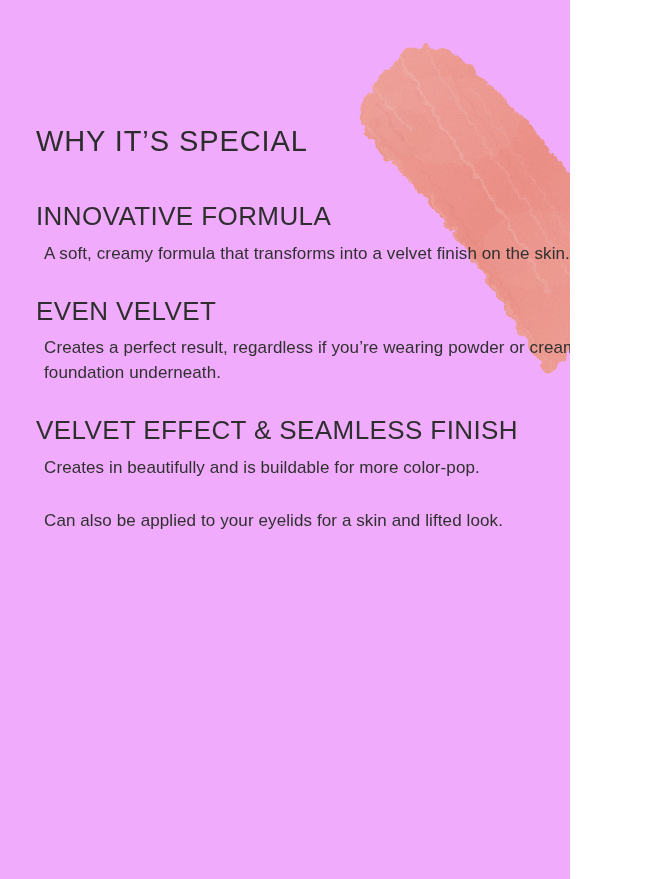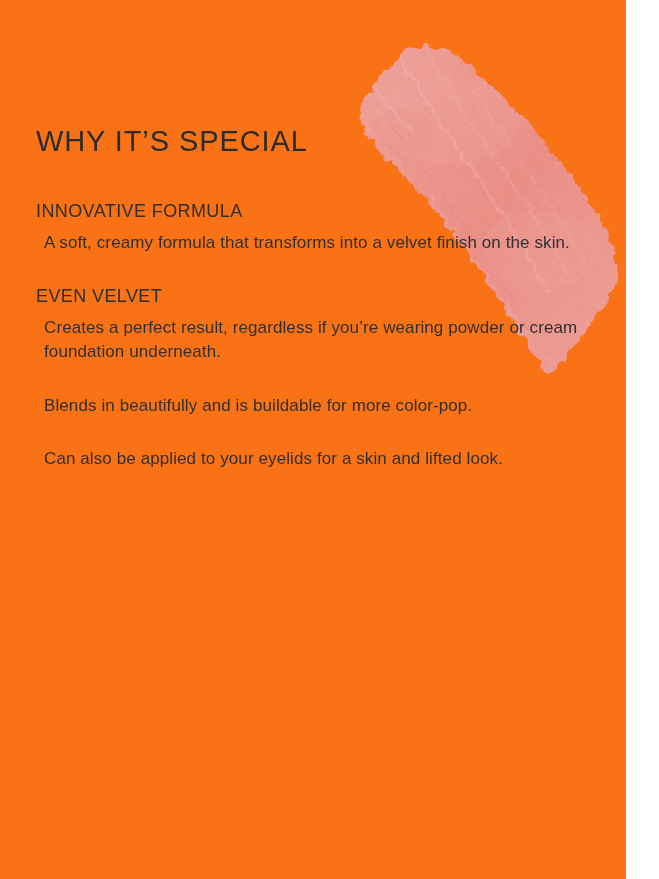--- a/index.html
+++ b/index.html
@@ -9,23 +9,23 @@
   }
   body {
     width: 659px;
     height: 879px;
     overflow: hidden;
     font-family: "Liberation Sans", "DejaVu Sans", sans-serif;
   }
 
   #page {
     position: relative;
-    width: 626px;
+    width: 570px;
     height: 879px;
-    background: #f97316;
+    background: #f0abfc;
     overflow: hidden;
   }
 
   
   #swatch-layer {
     position: absolute;
     left: 0;
     top: 0;
     width: 659px;
     height: 879px;
@@ -51,21 +51,21 @@
   }
 
   .feature-block {
     margin-bottom: 29px;
   }
   .feature-block:last-child {
     margin-bottom: 0;
   }
 
   .feature-heading {
-    font-size: 18px;
+    font-size: 26px;
     font-weight: 300;
     letter-spacing: 0.4px;
     color: #2e2e2e;
     line-height: 1.28;
     margin: 0 0 5px 0;
     white-space: nowrap;
   }
 
   .feature-body {
     font-size: 17px;
@@ -187,21 +187,22 @@
       <h2 class="feature-heading">INNOVATIVE FORMULA</h2>
       <p class="feature-body">A soft, creamy formula that transforms into a velvet finish on the skin.</p>
     </div>
 
     <div class="feature-block">
       <h2 class="feature-heading">EVEN VELVET</h2>
       <p class="feature-body">Creates a perfect result, regardless if you’re wearing powder or cream foundation underneath.</p>
     </div>
 
     <div class="feature-block">
-      <p class="feature-body">Blends in beautifully and is buildable for more color-pop.</p>
+      <h2 class="feature-heading">VELVET EFFECT &amp; SEAMLESS FINISH</h2>
+      <p class="feature-body">Creates in beautifully and is buildable for more color-pop.</p>
     </div>
 
     <div class="feature-block">
       <p class="feature-body">Can also be applied to your eyelids for a skin and lifted look.</p>
     </div>
 
   </div>
 </div>
 
 </body></html>

